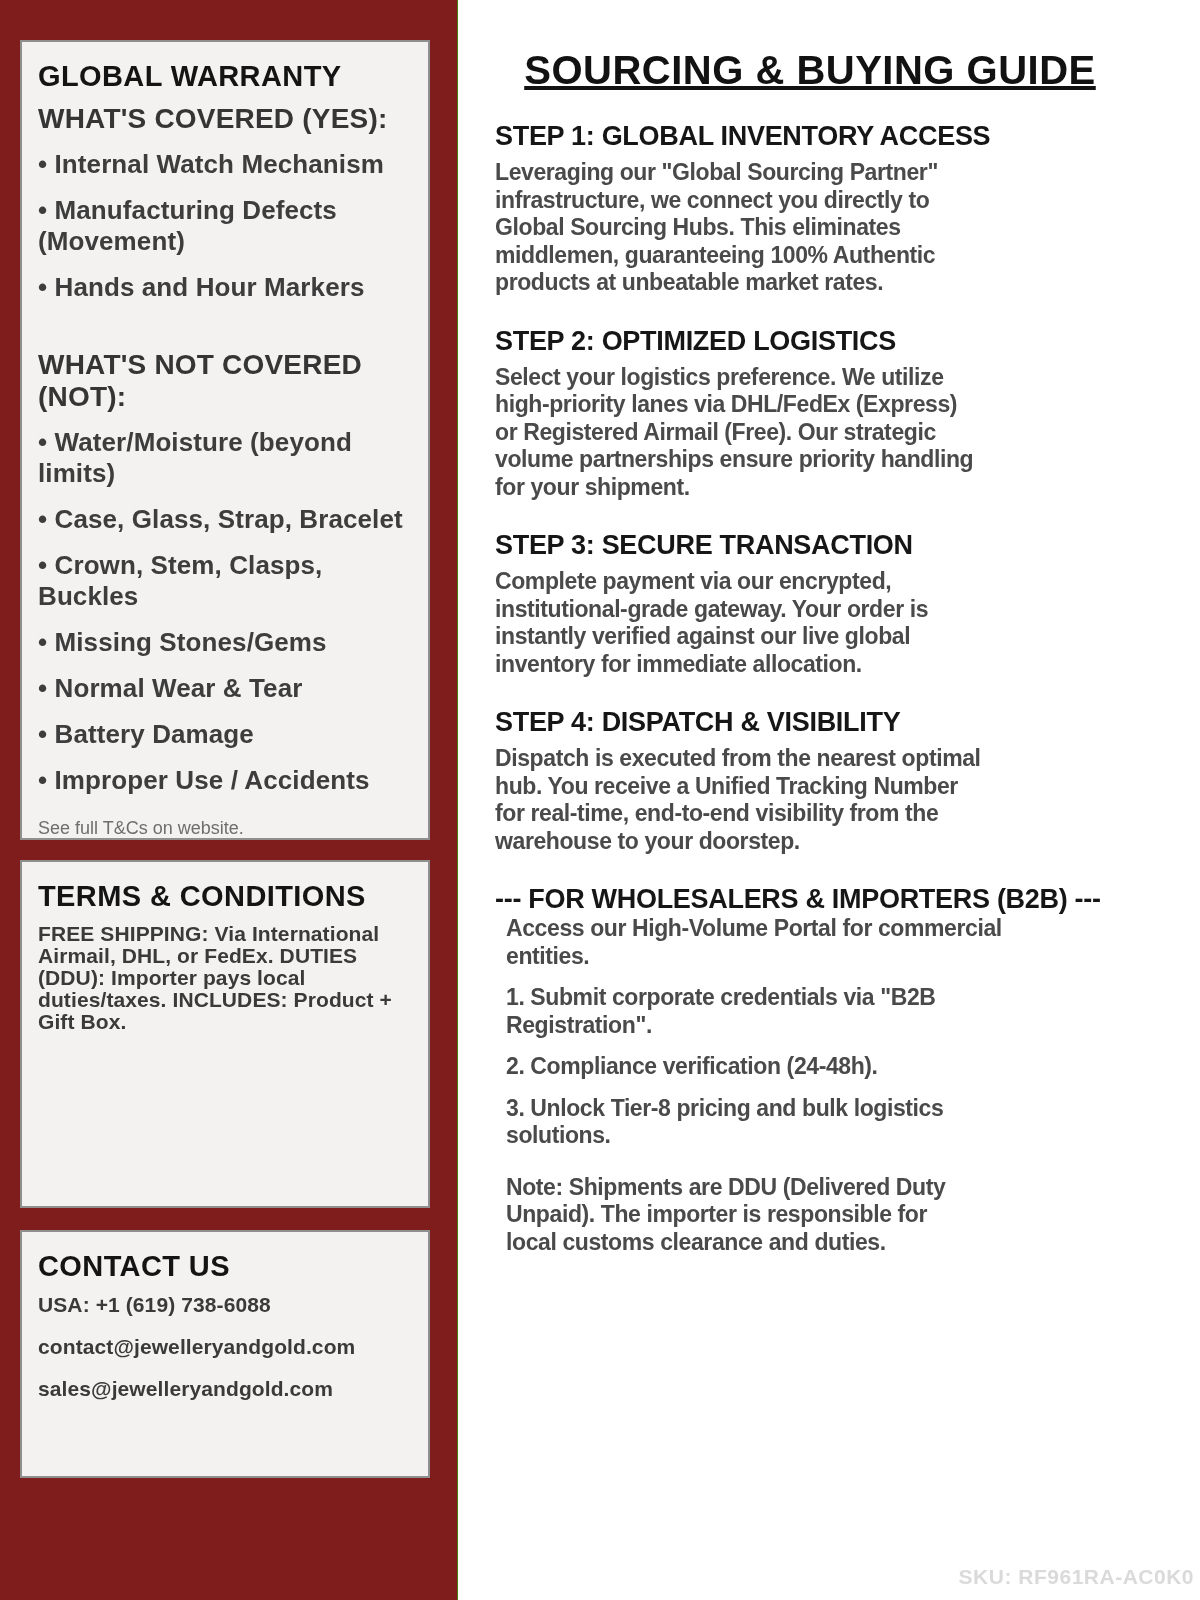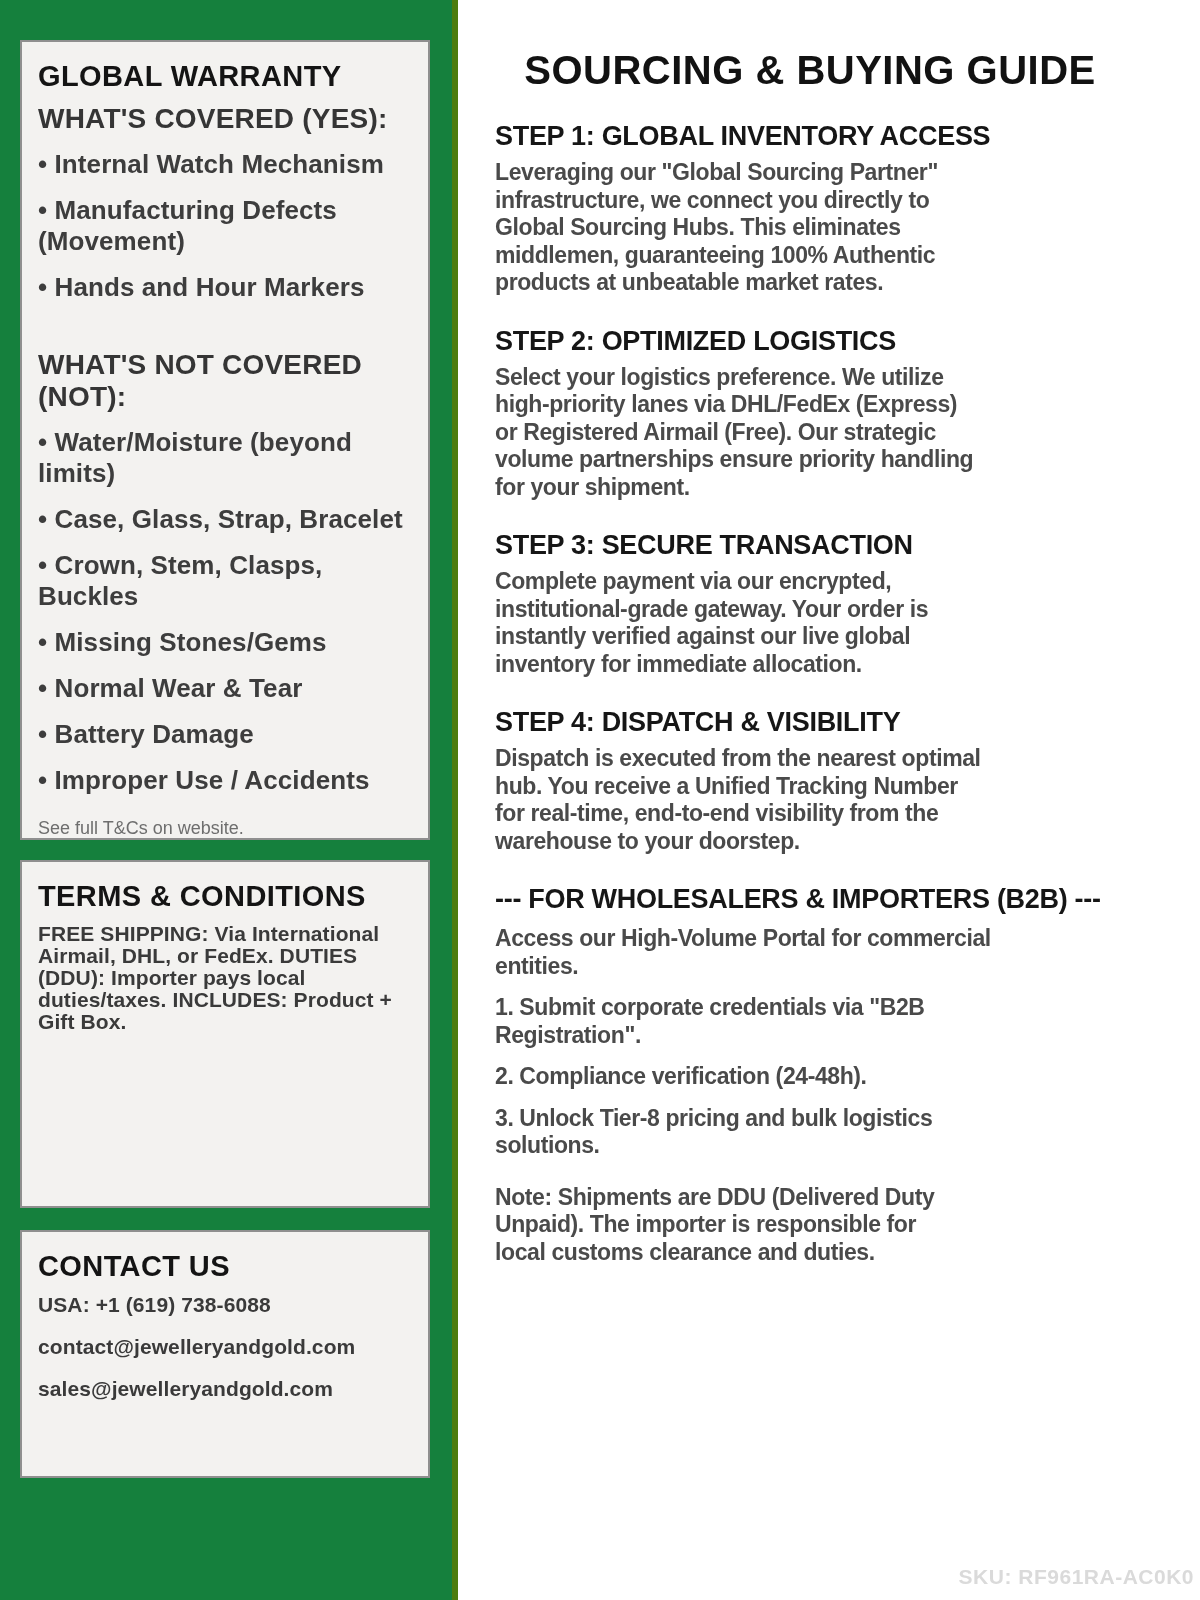--- a/index.html
+++ b/index.html
@@ -7,22 +7,22 @@
     width: 1200px; height: 1600px;
     background: #ffffff;
     font-family: "Liberation Sans", sans-serif;
     overflow: hidden;
   }
   body { position: relative; }
 
   
   .sidebar {
     position: absolute; left: 0; top: 0; width: 458px; height: 1600px;
-    background: #15803d;
-    border-right: 6px solid #4d7c0f;
+    background: #7f1d1d;
+    border-right: 1px solid #4d7c0f;
   }
   .card {
     position: absolute; left: 20px; width: 410px;
     border: 2px solid #8f8f8f;
     padding: 14px 16px;
     background: #f3f2f0;
   }
   .card-warranty { top: 40px;  height: 800px; }
   .card-terms    { top: 860px; height: 348px; }
   .card-contact  { top: 1230px; height: 248px; }
@@ -59,37 +59,38 @@
   .main {
     position: absolute; left: 458px; top: 0; right: 0; height: 1600px;
     padding: 48px 0 0 37px;
     background: #ffffff;
   }
   .page-title {
     width: 630px; text-align: center;
     font-size: 40px; font-weight: bold; color: #121212;
     letter-spacing: 0.5px;
     margin-bottom: 28px;
+    text-decoration: underline;
   }
   .step { width: 640px; margin-bottom: 29px; }
   .step h2 {
     font-size: 27px; font-weight: bold; color: #161616;
     letter-spacing: -0.3px; margin-bottom: 7px;
   }
   .prelines { white-space: pre-line; }
   .step p, .b2b p {
     font-size: 23px; font-weight: bold; color: #4a4a4a;
     line-height: 27.5px; letter-spacing: -0.4px;
   }
   .b2b { width: 640px; }
   .b2b h2 {
     font-size: 27px; font-weight: bold; color: #161616;
-    letter-spacing: -0.3px; margin-bottom: 10px;
+    letter-spacing: -0.3px; 
   }
-  .b2b p { margin-bottom: 14px; }
+  .b2b p { margin-bottom: 14px; margin-left: 11px; }
   .b2b .note { margin-top: 24px; }
 
   .sku {
     position: absolute; right: 6px; bottom: 11px;
     font-size: 21px; font-weight: bold; color: #dadada;
     letter-spacing: 0.5px;
   }
 </style>
 </head>
 <body>

